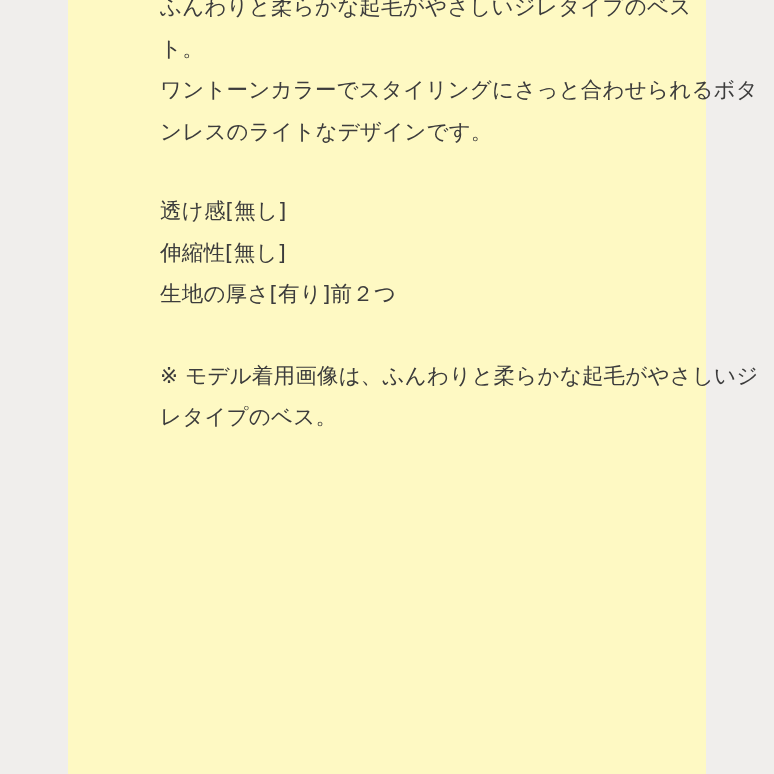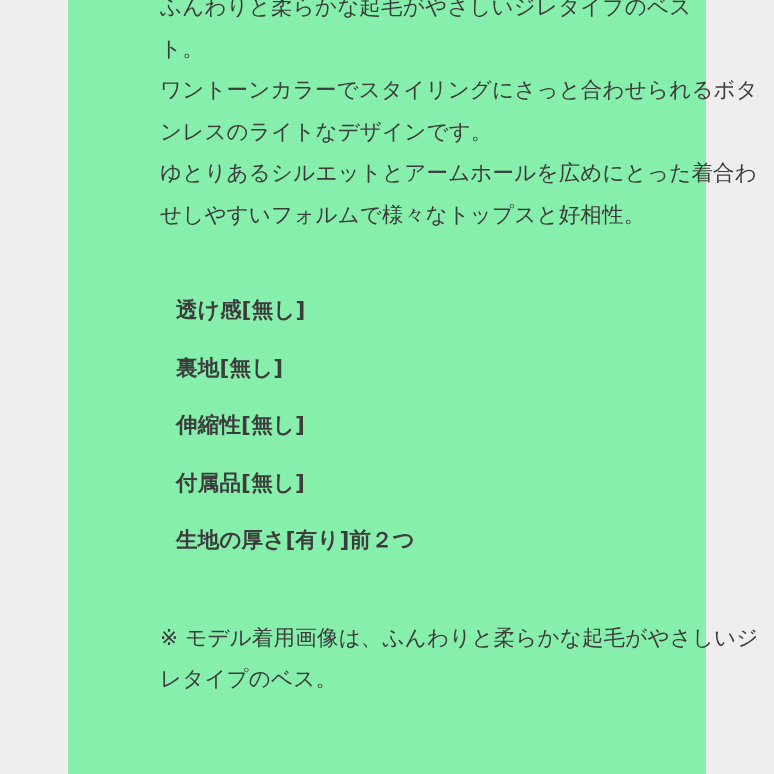--- a/index.html
+++ b/index.html
@@ -20,21 +20,21 @@
     background: #f0eeec;
     box-sizing: border-box;
   }
   
   #card {
     position: absolute;
     left: 68px;
     top: 0;
     width: 638px;
     height: 774px;
-    background: #86efac;
+    background: #fef9c3;
     box-sizing: border-box;
     padding-left: 32px;
   }
   
   .gutter {
     position: absolute;
     top: 0;
     height: 774px;
     background: #f0eeec;
   }
@@ -55,24 +55,23 @@
   }
   .para {
     margin: 0;
     padding: 0;
     white-space: pre-wrap;
     word-break: break-all;
   }
   .spacer-sm { height: 38px; }
   .spacer-md { height: 40px; }
   .spec-line {
-    margin: 16px;
+    margin: 0;
     padding: 0;
     white-space: pre-wrap;
-    font-weight: bold;
   }
   
   #bottom-clip {
     position: absolute;
     left: 92px;
     bottom: 0;
     width: 600px;
     height: 22px;
     overflow: hidden;
     color: #3c3c3c;
@@ -90,28 +89,25 @@
   <div class="gutter left"></div>
   <div class="gutter right"></div>
 
   <div id="card">
 
     <div id="text-body">
 
       <p class="para">ふんわりと柔らかな起毛がやさしいジレタイプのベス</p>
       <p class="para">ト。</p>
       <p class="para">ワントーンカラーでスタイリングにさっと合わせられるボタンレスのライトなデザインです。</p>
-      <p class="para">ゆとりあるシルエットとアームホールを広めにとった着合わせしやすいフォルムで様々なトップスと好相性。</p>
 
       <div class="spacer-sm"></div>
 
       <p class="spec-line">透け感[無し]</p>
-      <p class="spec-line">裏地[無し]</p>
       <p class="spec-line">伸縮性[無し]</p>
-      <p class="spec-line">付属品[無し]</p>
       <p class="spec-line">生地の厚さ[有り]前２つ</p>
 
       <div class="spacer-md"></div>
 
       <p class="para">※ モデル着用画像は、ふんわりと柔らかな起毛がやさしいジレタイプのベス。</p>
 
     </div>
 
     <div id="bottom-clip">
       

